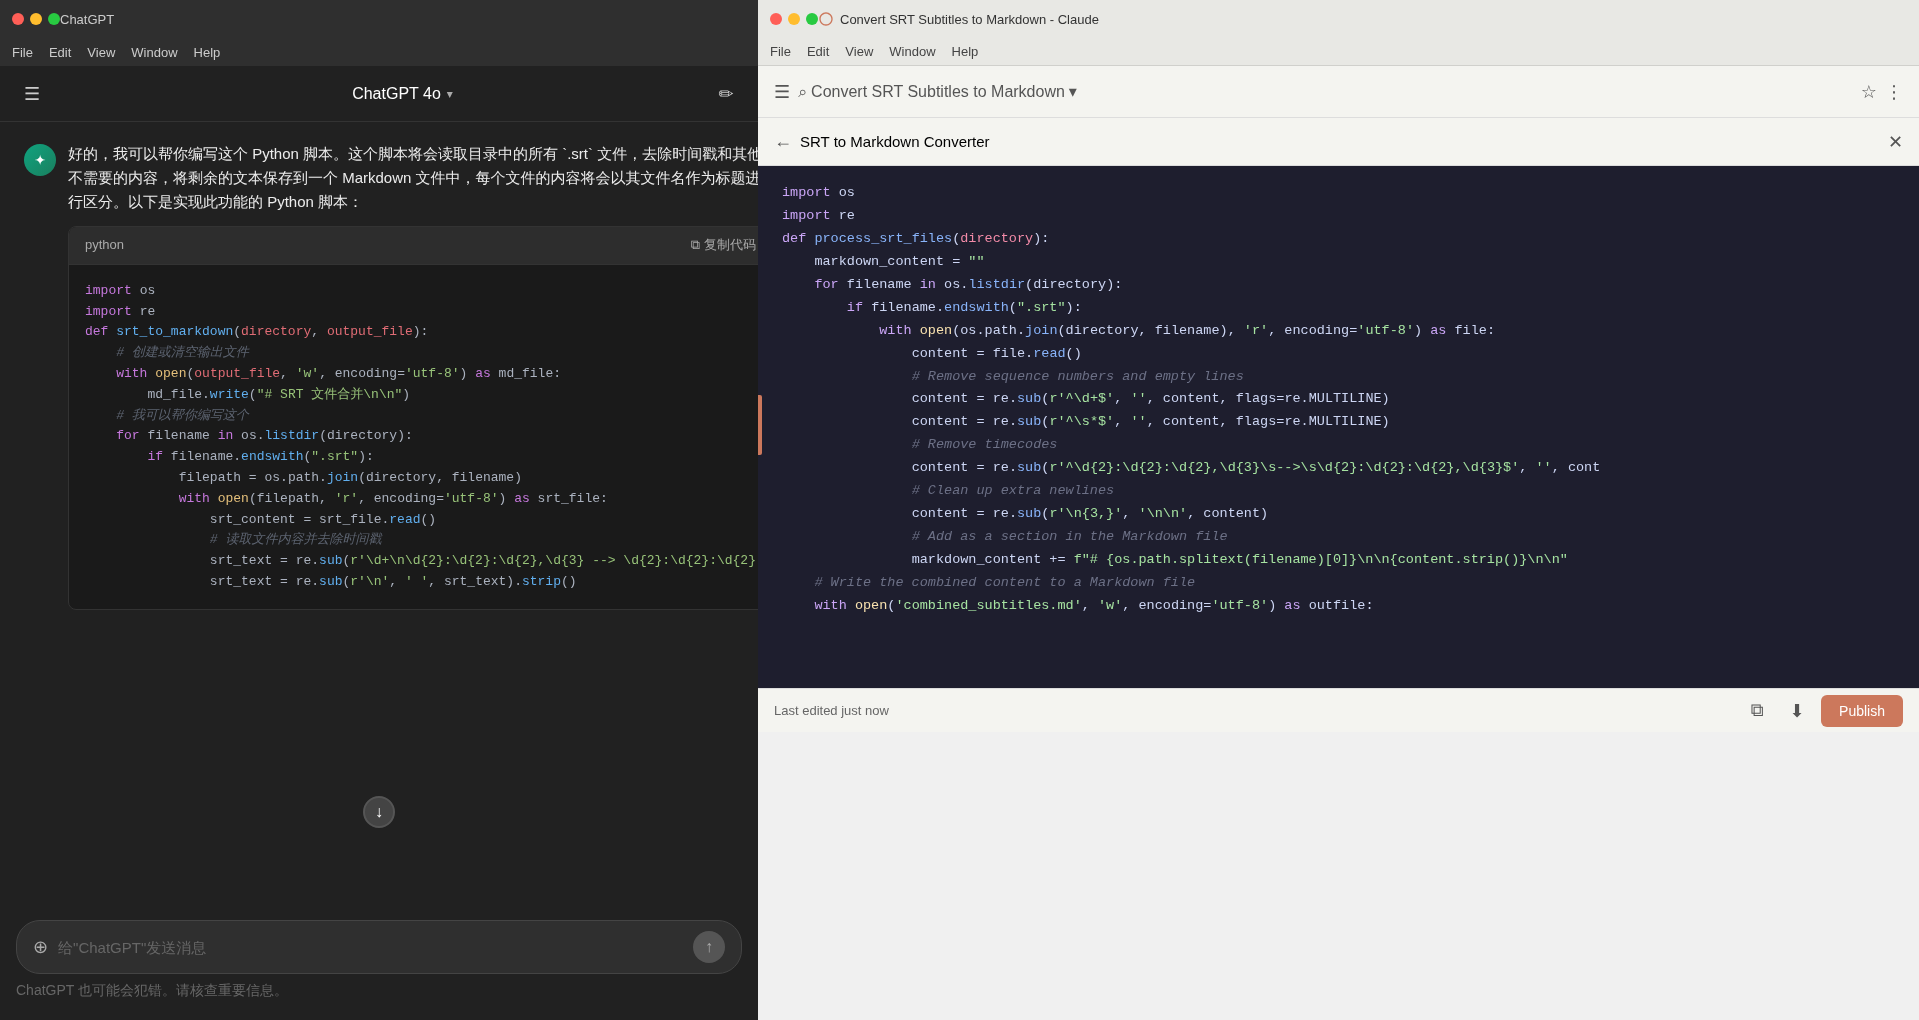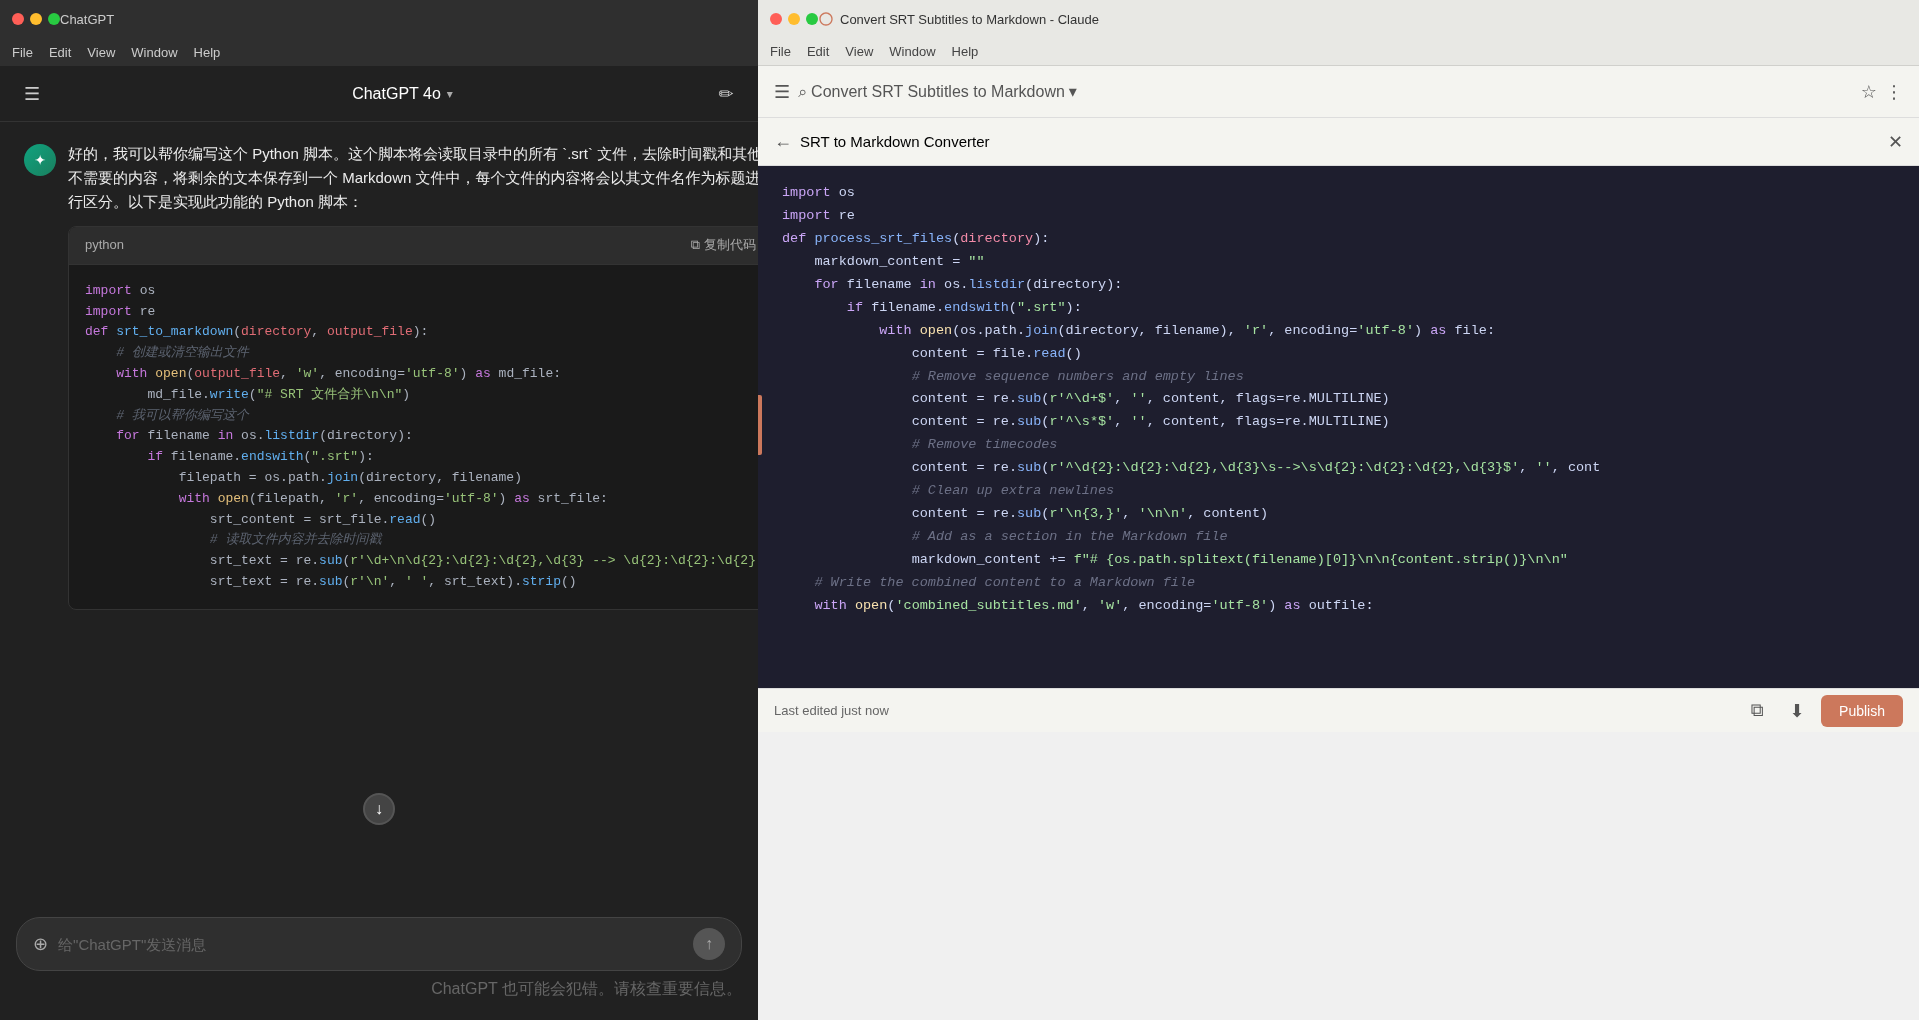--- a/index.html
+++ b/index.html
@@ -285,23 +285,23 @@
       border: none;
       cursor: pointer;
       display: flex;
       align-items: center;
       justify-content: center;
       color: #aaa;
       font-size: 16px;
     }
 
     .chat-disclaimer {
-      text-align: right;
+      text-align: left;
       color: #666;
-      font-size: 16px;
+      font-size: 14px;
       margin-top: 8px;
     }
 
     
     .claude-window {
       flex: 1;
       background: #f4f4f0;
       display: flex;
       flex-direction: column;
       height: 732px;

